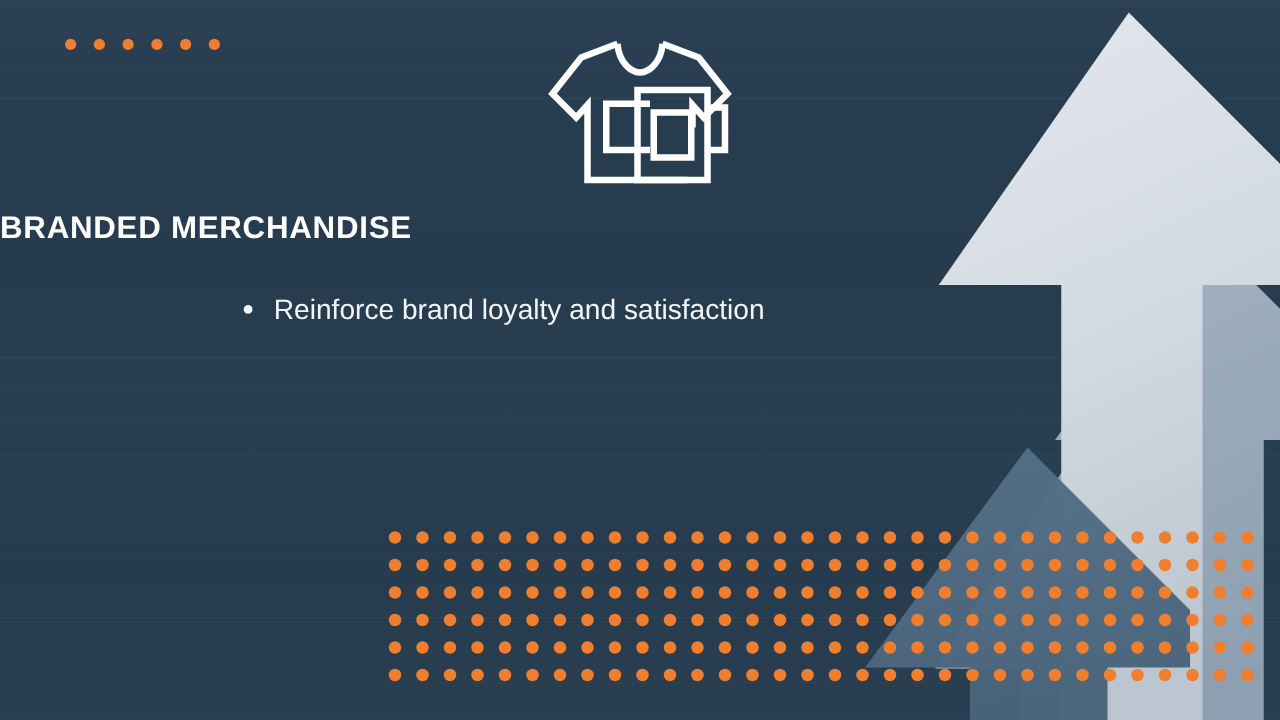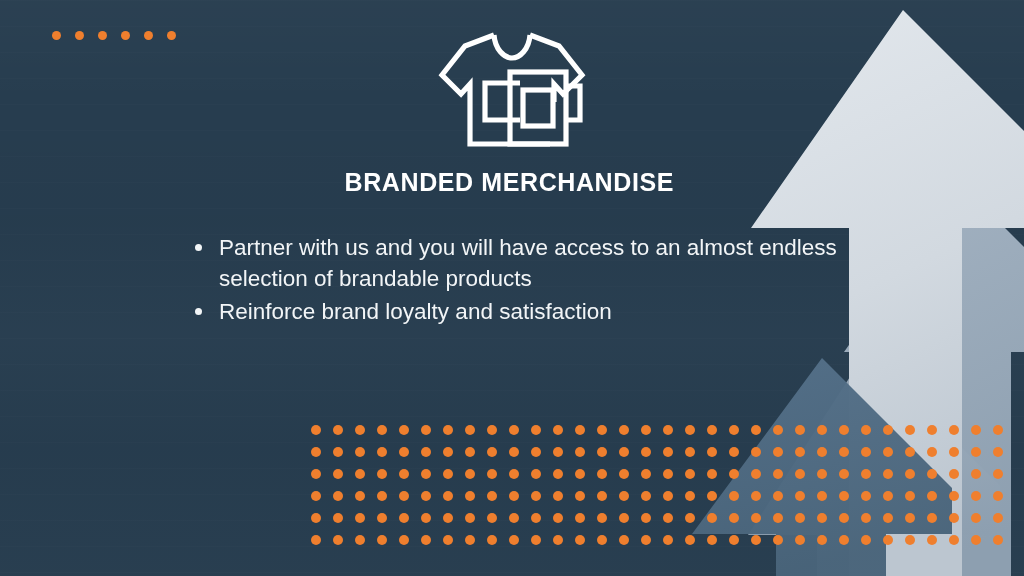--- a/index.html
+++ b/index.html
@@ -78,21 +78,21 @@
     width: 156px;
     height: 122px;
   }
 
   
   #title {
     position: absolute;
     left: 0;
     top: 168px;
     width: 984px;
-    text-align: right;
+    text-align: left;
     padding-right: 310px;
     box-sizing: border-box;
     color: #ffffff;
     font-size: 25px;
     font-weight: bold;
     letter-spacing: 0.6px;
   }
   #bullets {
     position: absolute;
     left: 188px;
@@ -187,21 +187,20 @@
 
       <rect x="86" y="62" width="30" height="36"></rect>
 
       <path d="M 129 58 L 143 58 L 143 92 L 129 92"></path>
     </svg>
   </div>
 
   <div id="title">BRANDED MERCHANDISE</div>
 
   <ul id="bullets">
-    <li>Partner with us and you will have access to an almost endless selection of brandable products</li>
     <li>Reinforce brand loyalty and satisfaction</li>
   </ul>
 
   <div id="dot-grid">
       <span class="gdot"></span>
       <span class="gdot"></span>
       <span class="gdot"></span>
       <span class="gdot"></span>
       <span class="gdot"></span>
       <span class="gdot"></span>

